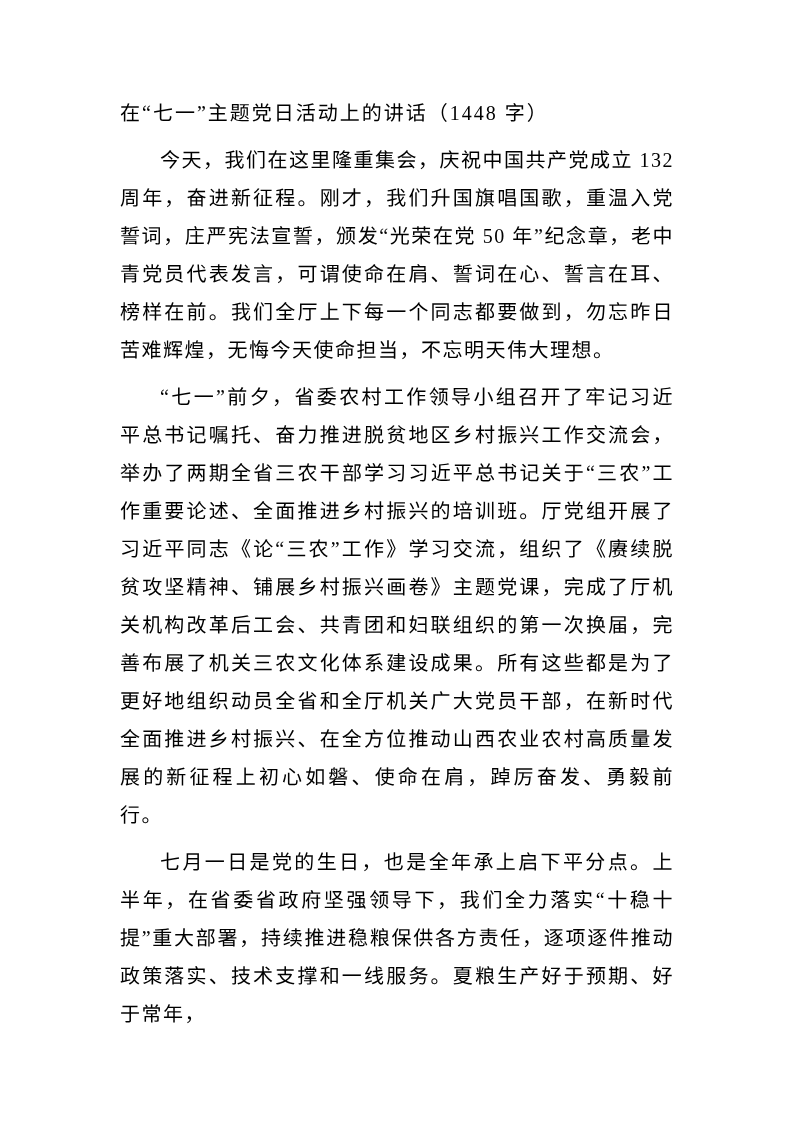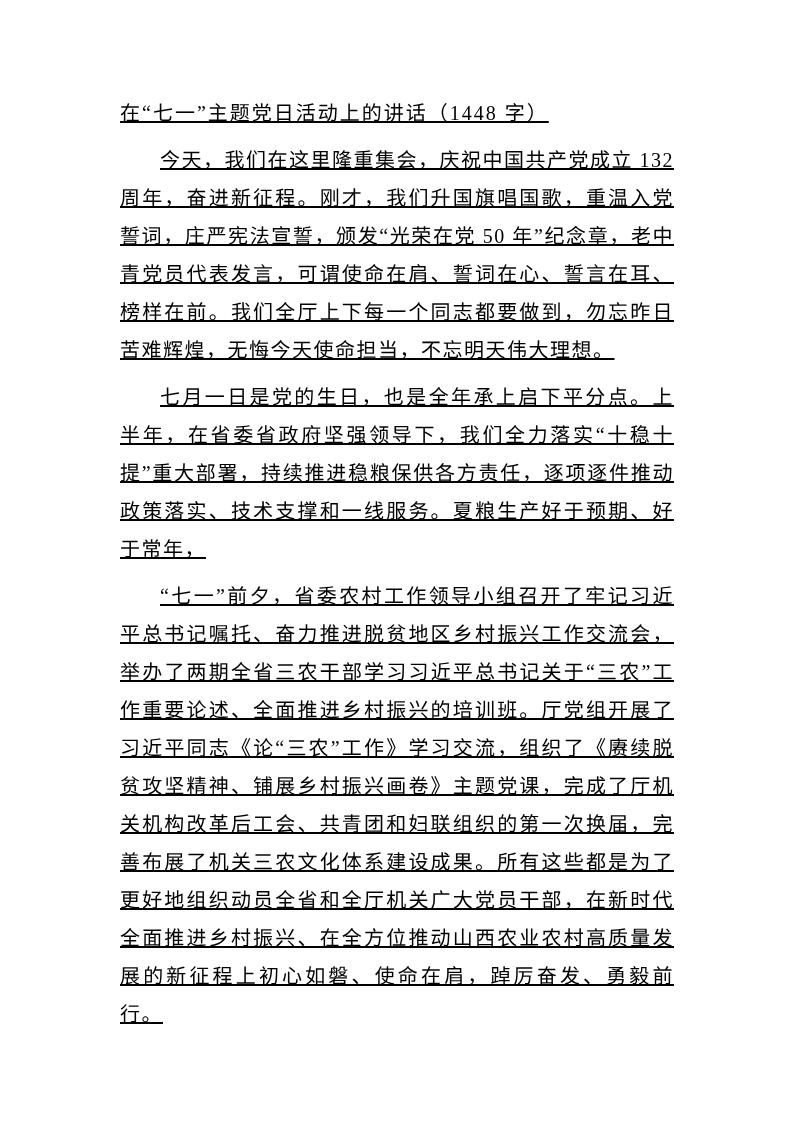--- a/index.html
+++ b/index.html
@@ -17,21 +17,20 @@
   }
   .doc-content {
     position: absolute;
     left: 120px;
     top: 94px;
     width: 554px;
     color: #000000;
     font-family: "Liberation Serif", "DejaVu Serif", serif;
     font-size: 20px;
     line-height: 38px;
-    text-decoration: underline;
   }
   .doc-title {
     margin: 0;
     font-size: 20px;
     font-weight: normal;
     letter-spacing: 2px;
     text-align: left;
     white-space: nowrap;
   }
   .doc-para {
@@ -43,16 +42,16 @@
     word-break: break-all;
   }
 </style>
 </head>
 <body>
 
 <div class="doc-page">
   <div class="doc-content">
     <h1 class="doc-title">在“七一”主题党日活动上的讲话（1448 字）</h1>
     <p class="doc-para">今天，我们在这里隆重集会，庆祝中国共产党成立 132 周年，奋进新征程。刚才，我们升国旗唱国歌，重温入党誓词，庄严宪法宣誓，颁发“光荣在党 50 年”纪念章，老中青党员代表发言，可谓使命在肩、誓词在心、誓言在耳、榜样在前。我们全厅上下每一个同志都要做到，勿忘昨日苦难辉煌，无悔今天使命担当，不忘明天伟大理想。</p>
+    <p class="doc-para">“七一”前夕，省委农村工作领导小组召开了牢记习近平总书记嘱托、奋力推进脱贫地区乡村振兴工作交流会，举办了两期全省三农干部学习习近平总书记关于“三农”工作重要论述、全面推进乡村振兴的培训班。厅党组开展了习近平同志《论“三农”工作》学习交流，组织了《赓续脱贫攻坚精神、铺展乡村振兴画卷》主题党课，完成了厅机关机构改革后工会、共青团和妇联组织的第一次换届，完善布展了机关三农文化体系建设成果。所有这些都是为了更好地组织动员全省和全厅机关广大党员干部，在新时代全面推进乡村振兴、在全方位推动山西农业农村高质量发展的新征程上初心如磐、使命在肩，踔厉奋发、勇毅前行。</p>
     <p class="doc-para">七月一日是党的生日，也是全年承上启下平分点。上半年，在省委省政府坚强领导下，我们全力落实“十稳十提”重大部署，持续推进稳粮保供各方责任，逐项逐件推动政策落实、技术支撑和一线服务。夏粮生产好于预期、好于常年，</p>
-    <p class="doc-para">“七一”前夕，省委农村工作领导小组召开了牢记习近平总书记嘱托、奋力推进脱贫地区乡村振兴工作交流会，举办了两期全省三农干部学习习近平总书记关于“三农”工作重要论述、全面推进乡村振兴的培训班。厅党组开展了习近平同志《论“三农”工作》学习交流，组织了《赓续脱贫攻坚精神、铺展乡村振兴画卷》主题党课，完成了厅机关机构改革后工会、共青团和妇联组织的第一次换届，完善布展了机关三农文化体系建设成果。所有这些都是为了更好地组织动员全省和全厅机关广大党员干部，在新时代全面推进乡村振兴、在全方位推动山西农业农村高质量发展的新征程上初心如磐、使命在肩，踔厉奋发、勇毅前行。</p>
   </div>
 </div>
 
 </body></html>

